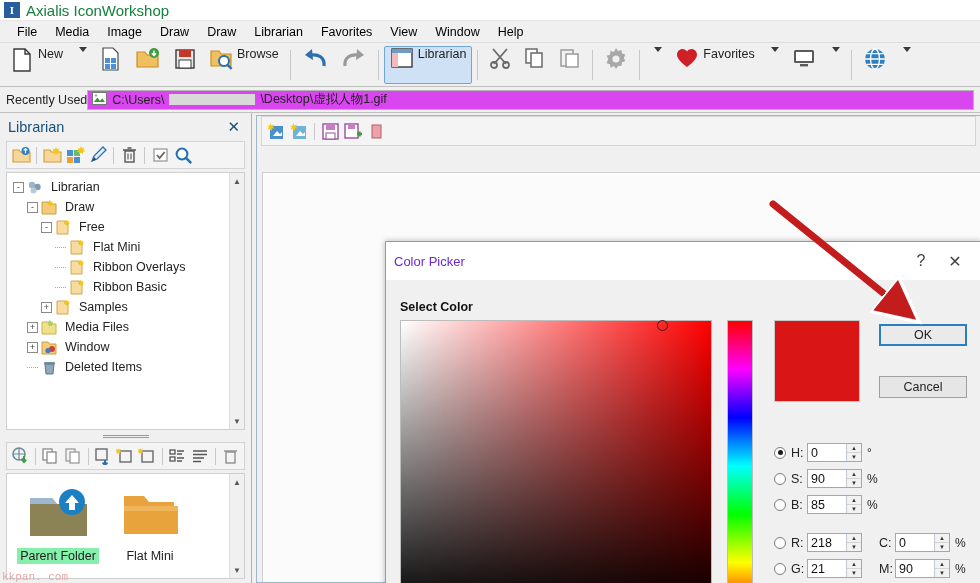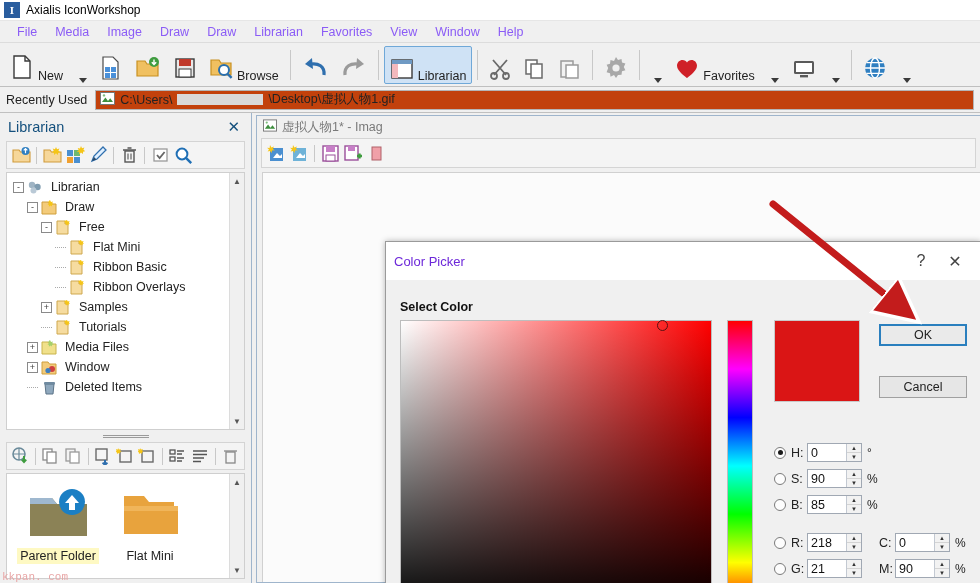--- a/index.html
+++ b/index.html
@@ -19,55 +19,55 @@
   #titlebar {
     height: 21px; background:#ffffff;
     display:flex; align-items:center; gap:6px;
     padding-left:4px; border-bottom:1px solid #e6e6e6;
   }
   #app-icon {
     width:16px; height:16px; background:#2a5d9e; color:#fff;
     font-size:11px; font-weight:bold; display:flex;
     align-items:center; justify-content:center; font-family:"Liberation Serif", serif;
   }
-  #app-title { font-size:12px; color:#000000; }
+  #app-title { font-size:15px; color:#15803d; }
 
   
   #menubar {
     height:22px; background:#f0f0f0;
     display:flex; align-items:center; padding-left:8px;
     border-bottom:1px solid #dcdcdc;
   }
-  .menu-item { padding:3px 9px; font-size:12.5px; color:#8b5cf6; cursor:default; }
+  .menu-item { padding:3px 9px; font-size:12.5px; color:#000000; cursor:default; }
 
   
   #toolbar {
     height:44px; background:#f0f0f0;
     display:flex; align-items:center; padding:0 4px;
     border-bottom:1px solid #bfbfbf;
     gap:1px;
   }
   .tb-btn {
-    height:38px; display:flex; align-items:flex-end; gap:4px;
+    height:38px; display:flex; align-items:flex-start; gap:4px;
     padding:0 5px; border:1px solid transparent; border-radius:2px;
     cursor:default;
   }
   .tb-btn.active { background:#cfe2f5; border-color:#6fa8d8; }
   .tb-label { font-size:12.5px; }
   .tb-sep { width:1px; height:30px; background:#c8c8c8; margin:0 4px; }
   .caret { width:0;height:0;border-left:4px solid transparent;border-right:4px solid transparent;border-top:5px solid #3a3a3a; margin-left:3px;}
 
   
   #recent-bar {
     height:26px; background:#f0f0f0; display:flex; align-items:center;
-    padding:0 6px; gap:8px; border-bottom:1px solid #c0c0c0;
+    padding:0 6px; gap:0; border-bottom:1px solid #c0c0c0;
   }
   #recent-label { font-size:12.5px; }
   #recent-path {
-    flex:1; height:20px; background:#c2410c; border:1px solid #b5b5b5;
+    flex:1; height:20px; background:#d946ef; border:1px solid #b5b5b5;
     display:flex; align-items:center; gap:5px; padding:0 4px; font-size:12.5px;
   }
   .redact { display:inline-block; width:86px; height:11px; background:#d9d9d9; vertical-align:middle;}
 
   
   #workspace { position:absolute; top:113px; left:0; right:0; bottom:0; background:#f0f0f0; }
 
   
   #librarian-dock {
     position:absolute; left:0; top:0; width:252px; bottom:0;
@@ -110,21 +110,21 @@
   #dock-splitter { height:12px; display:flex; align-items:center; justify-content:center; }
   #dock-splitter div { width:46px;height:3px;border-top:1px solid #9a9a9a;border-bottom:1px solid #9a9a9a;}
 
   #browse-pane { flex:1; margin:0 6px 4px 6px; display:flex; flex-direction:column; }
   #browse-grid {
     flex:1; background:#fff; border:1px solid #cfcfcf; position:relative;
     display:flex; gap:10px; padding:12px 10px; align-items:flex-start;
   }
   .folder-item { width:82px; display:flex; flex-direction:column; align-items:center; cursor:default;}
   .folder-caption { font-size:12.5px; margin-top:3px; padding:1px 3px; white-space:nowrap;}
-  .folder-caption.selected { background:#fef9c3; }
+  .folder-caption.selected { background:#86efac; }
 
   #kkpan { position:absolute; left:2px; bottom:0px; font-size:11px; color:#e8a6a6; font-family:"Liberation Mono",monospace;}
 
   
   #doc-window {
     position:absolute; left:256px; top:2px; right:0; bottom:0;
     background:#f0f0f0; border:1px solid #9fb5cc; border-right:none;
   }
   #doc-title { height:22px; display:flex; align-items:center; gap:5px; padding:0 6px; }
   #doc-title-text { font-size:12.5px; color:#7a7a7a; white-space:nowrap; overflow:hidden;}
@@ -414,30 +414,20 @@
     </span>
     <span>C:\Users\</span>
       <span class="redact"></span>
       <span>\Desktop\虚拟人物1.gif</span>
   </div>
 </div>
 
 <div id="workspace">
 
   <div id="doc-window">
-    <div id="doc-title">
-      <span>
-        <svg width="14" height="13" viewBox="0 0 15 13">
-            <rect x="0.5" y="0.5" width="14" height="12" fill="#fff" stroke="#777"></rect>
-            <path d="M2 10l3.4-4.6L8 9l2.2-2.8L13 10z" fill="#3e8f3e"></path>
-            <circle cx="4" cy="3.4" r="1.2" fill="#7fbf7f"></circle>
-          </svg>
-      </span>
-      <span id="doc-title-text">虚拟人物1* - Imag</span>
-    </div>
     <div id="doc-toolbar">
       <span class="ptb-ico">
         <svg width="19" height="19" viewBox="0 0 19 19">
             <rect x="3" y="4" width="13" height="13" fill="#4a8fd0"></rect>
             <path d="M6 14l4-5 3 3 2-2v4z" fill="#fff"></path>
             <path d="M3 1l1.4 2.4L7 2.5 5.8 5 8 6.2 5 6.6 4.6 9 3 6.9.6 7.5 2 5.4 0 3.7l2.6.2z" fill="#f5c518"></path>
           </svg>
       </span>
       <span class="ptb-ico">
         <svg width="19" height="19" viewBox="0 0 19 19">
@@ -566,48 +556,39 @@
               </svg></span>
             <span class="tlabel">Flat Mini</span>
           </div>
           <div class="tnode" style="padding-left: 46px;">
             <span class="dotline"></span>
             <span class="ticon"><svg width="17" height="15" viewBox="0 0 17 15">
                 <path d="M2 1h8l3 3v10H2z" fill="#f6dca0" stroke="#cfa84e"></path>
                 <path d="M10 1v3h3" fill="#e3c07a" stroke="#cfa84e"></path>
                 <path d="M12 0l.8 1.6 1.8-.5-.7 1.6 1.3.8-1.5.3-.2 1.6-1.1-1-1.3 1.1V3.8l-1.4-.3L10 2.6l-.7-1.6z" fill="#f5c518"></path>
               </svg></span>
-            <span class="tlabel">Ribbon Basic</span>
+            <span class="tlabel">Ribbon Overlays</span>
           </div>
           <div class="tnode" style="padding-left: 46px;">
             <span class="dotline"></span>
             <span class="ticon"><svg width="17" height="15" viewBox="0 0 17 15">
                 <path d="M2 1h8l3 3v10H2z" fill="#f6dca0" stroke="#cfa84e"></path>
                 <path d="M10 1v3h3" fill="#e3c07a" stroke="#cfa84e"></path>
                 <path d="M12 0l.8 1.6 1.8-.5-.7 1.6 1.3.8-1.5.3-.2 1.6-1.1-1-1.3 1.1V3.8l-1.4-.3L10 2.6l-.7-1.6z" fill="#f5c518"></path>
               </svg></span>
-            <span class="tlabel">Ribbon Overlays</span>
+            <span class="tlabel">Ribbon Basic</span>
           </div>
           <div class="tnode" style="padding-left: 32px;">
             <span class="expander">+</span>
             <span class="ticon"><svg width="17" height="15" viewBox="0 0 17 15">
                 <path d="M2 1h8l3 3v10H2z" fill="#f6dca0" stroke="#cfa84e"></path>
                 <path d="M10 1v3h3" fill="#e3c07a" stroke="#cfa84e"></path>
                 <path d="M12 0l.8 1.6 1.8-.5-.7 1.6 1.3.8-1.5.3-.2 1.6-1.1-1-1.3 1.1V3.8l-1.4-.3L10 2.6l-.7-1.6z" fill="#f5c518"></path>
               </svg></span>
             <span class="tlabel">Samples</span>
-          </div>
-          <div class="tnode" style="padding-left: 32px;">
-            <span class="dotline"></span>
-            <span class="ticon"><svg width="17" height="15" viewBox="0 0 17 15">
-                <path d="M2 1h8l3 3v10H2z" fill="#f6dca0" stroke="#cfa84e"></path>
-                <path d="M10 1v3h3" fill="#e3c07a" stroke="#cfa84e"></path>
-                <path d="M12 0l.8 1.6 1.8-.5-.7 1.6 1.3.8-1.5.3-.2 1.6-1.1-1-1.3 1.1V3.8l-1.4-.3L10 2.6l-.7-1.6z" fill="#f5c518"></path>
-              </svg></span>
-            <span class="tlabel">Tutorials</span>
           </div>
           <div class="tnode" style="padding-left: 18px;">
             <span class="expander">+</span>
             <span class="ticon"><svg width="17" height="15" viewBox="0 0 17 15">
                 <path d="M1 2h6l1.5 2H15v10H1z" fill="#f0e08a" stroke="#c9b44c"></path>
                 <path d="M9 0l1 2 2-.6-.8 1.9 1.6 1-1.8.4-.2 1.9-1.3-1.2-1.6 1.4V4.7L6.3 4.4 8 3.4 7.2 1.4z" fill="#a6d06a"></path>
               </svg></span>
             <span class="tlabel">Media Files</span>
           </div>
           <div class="tnode" style="padding-left: 18px;">

